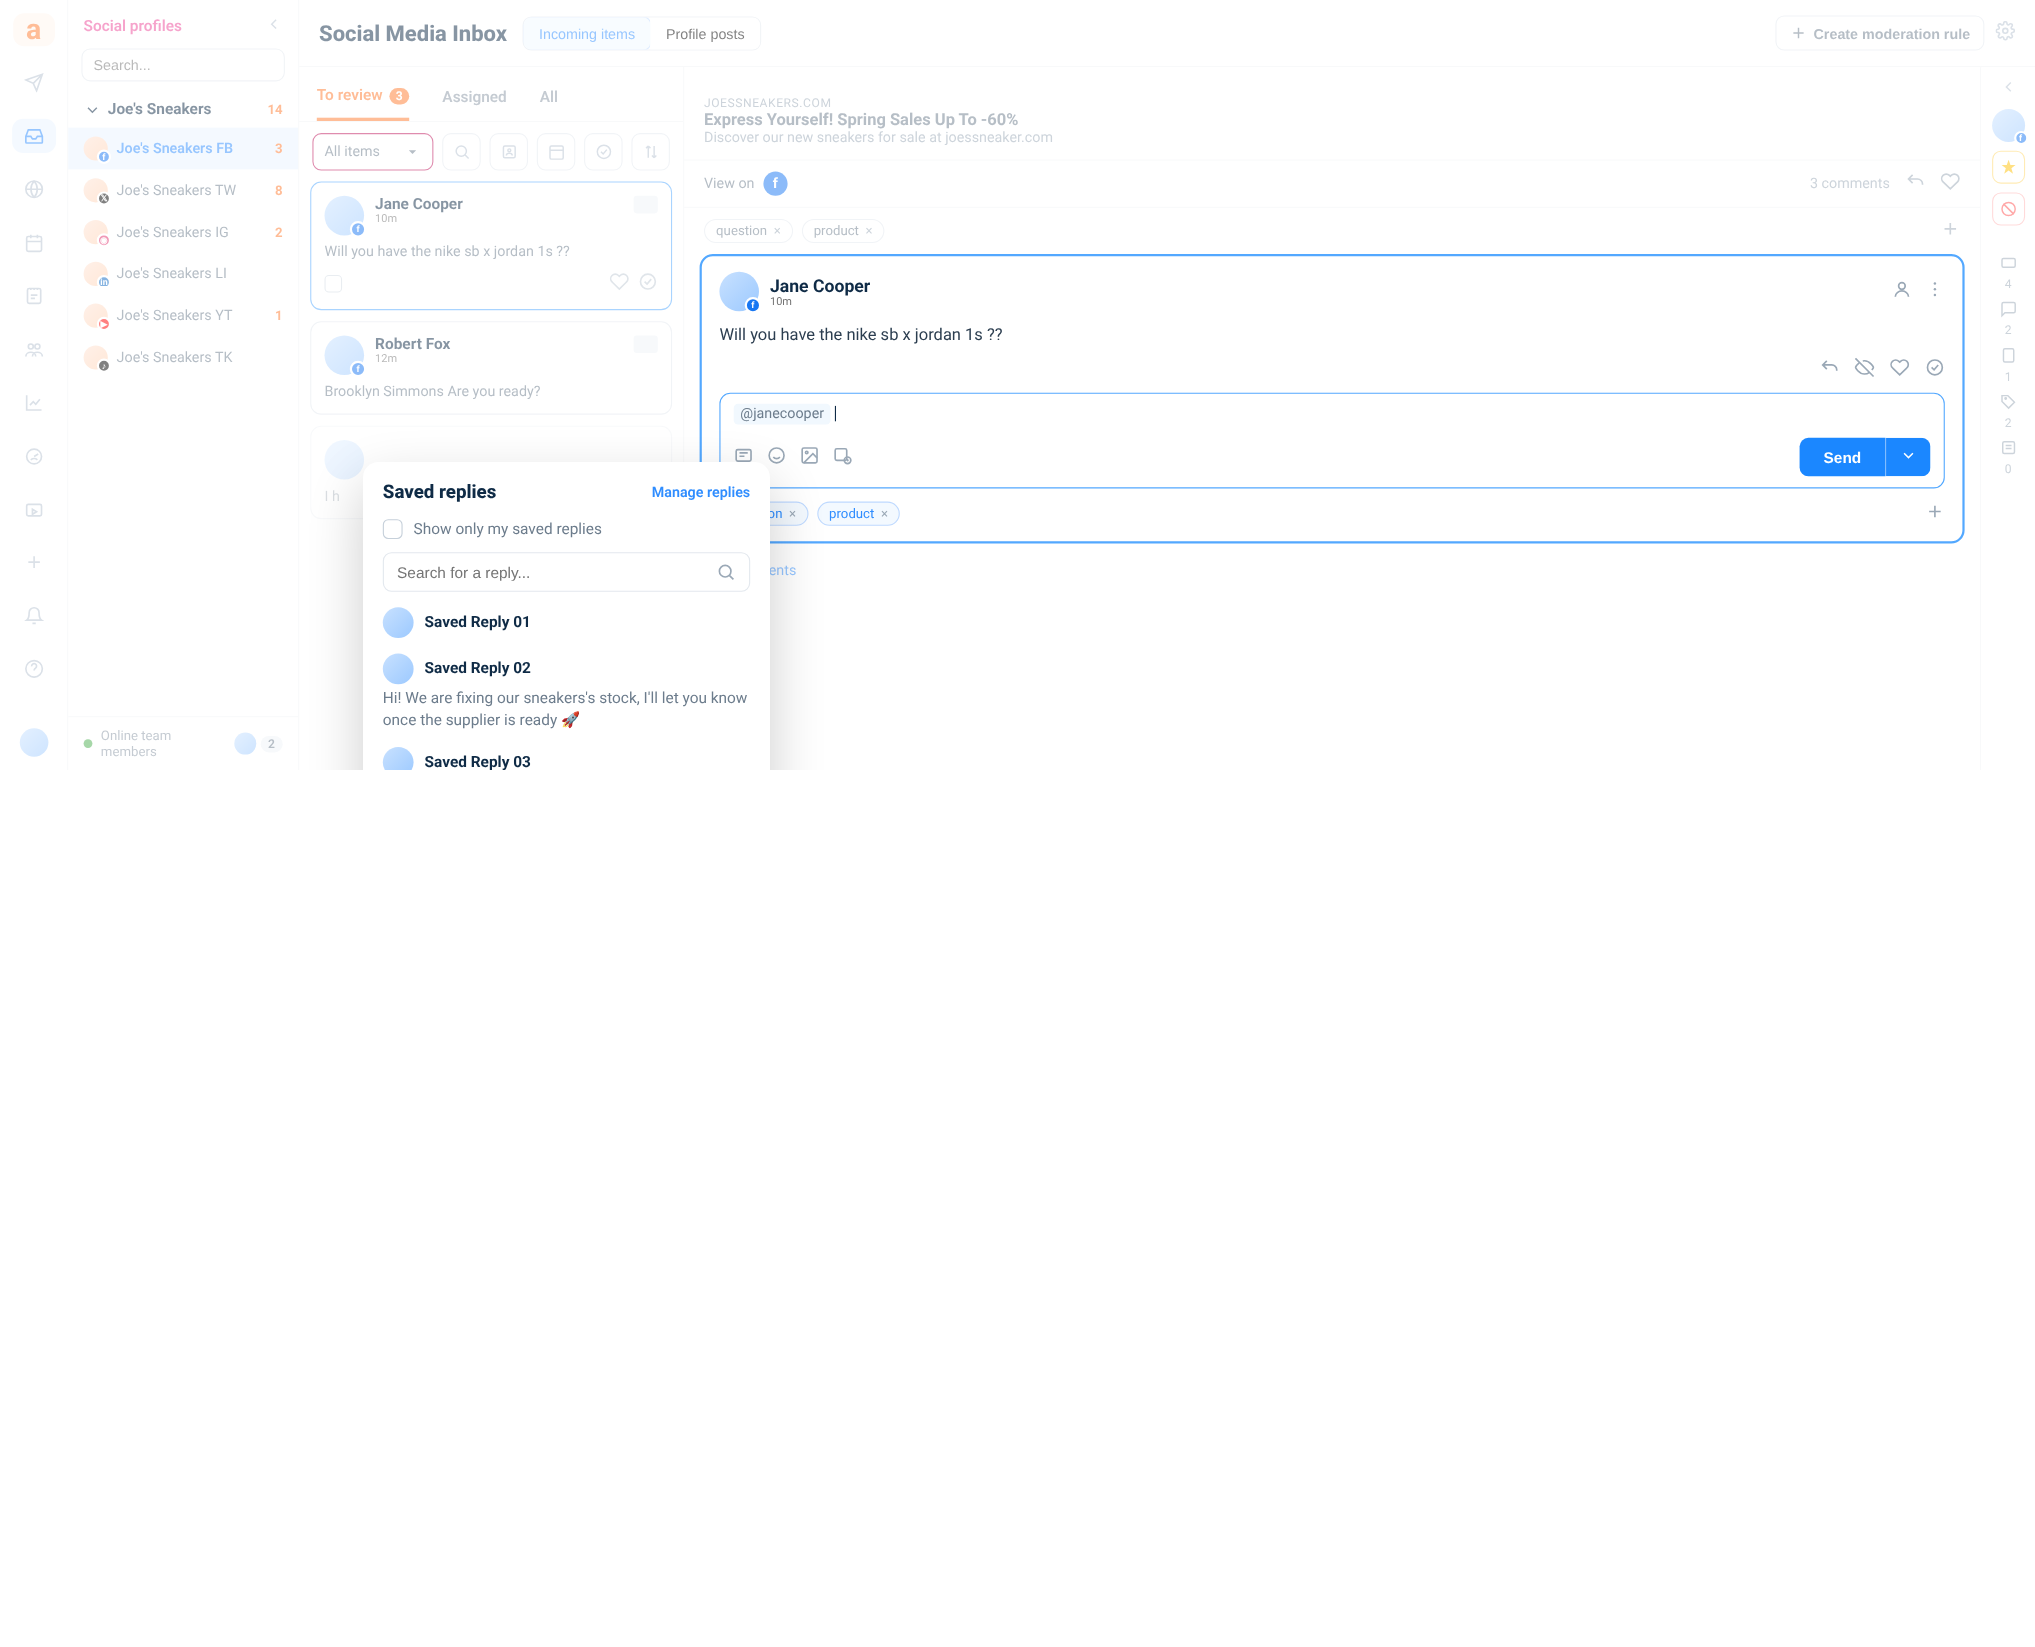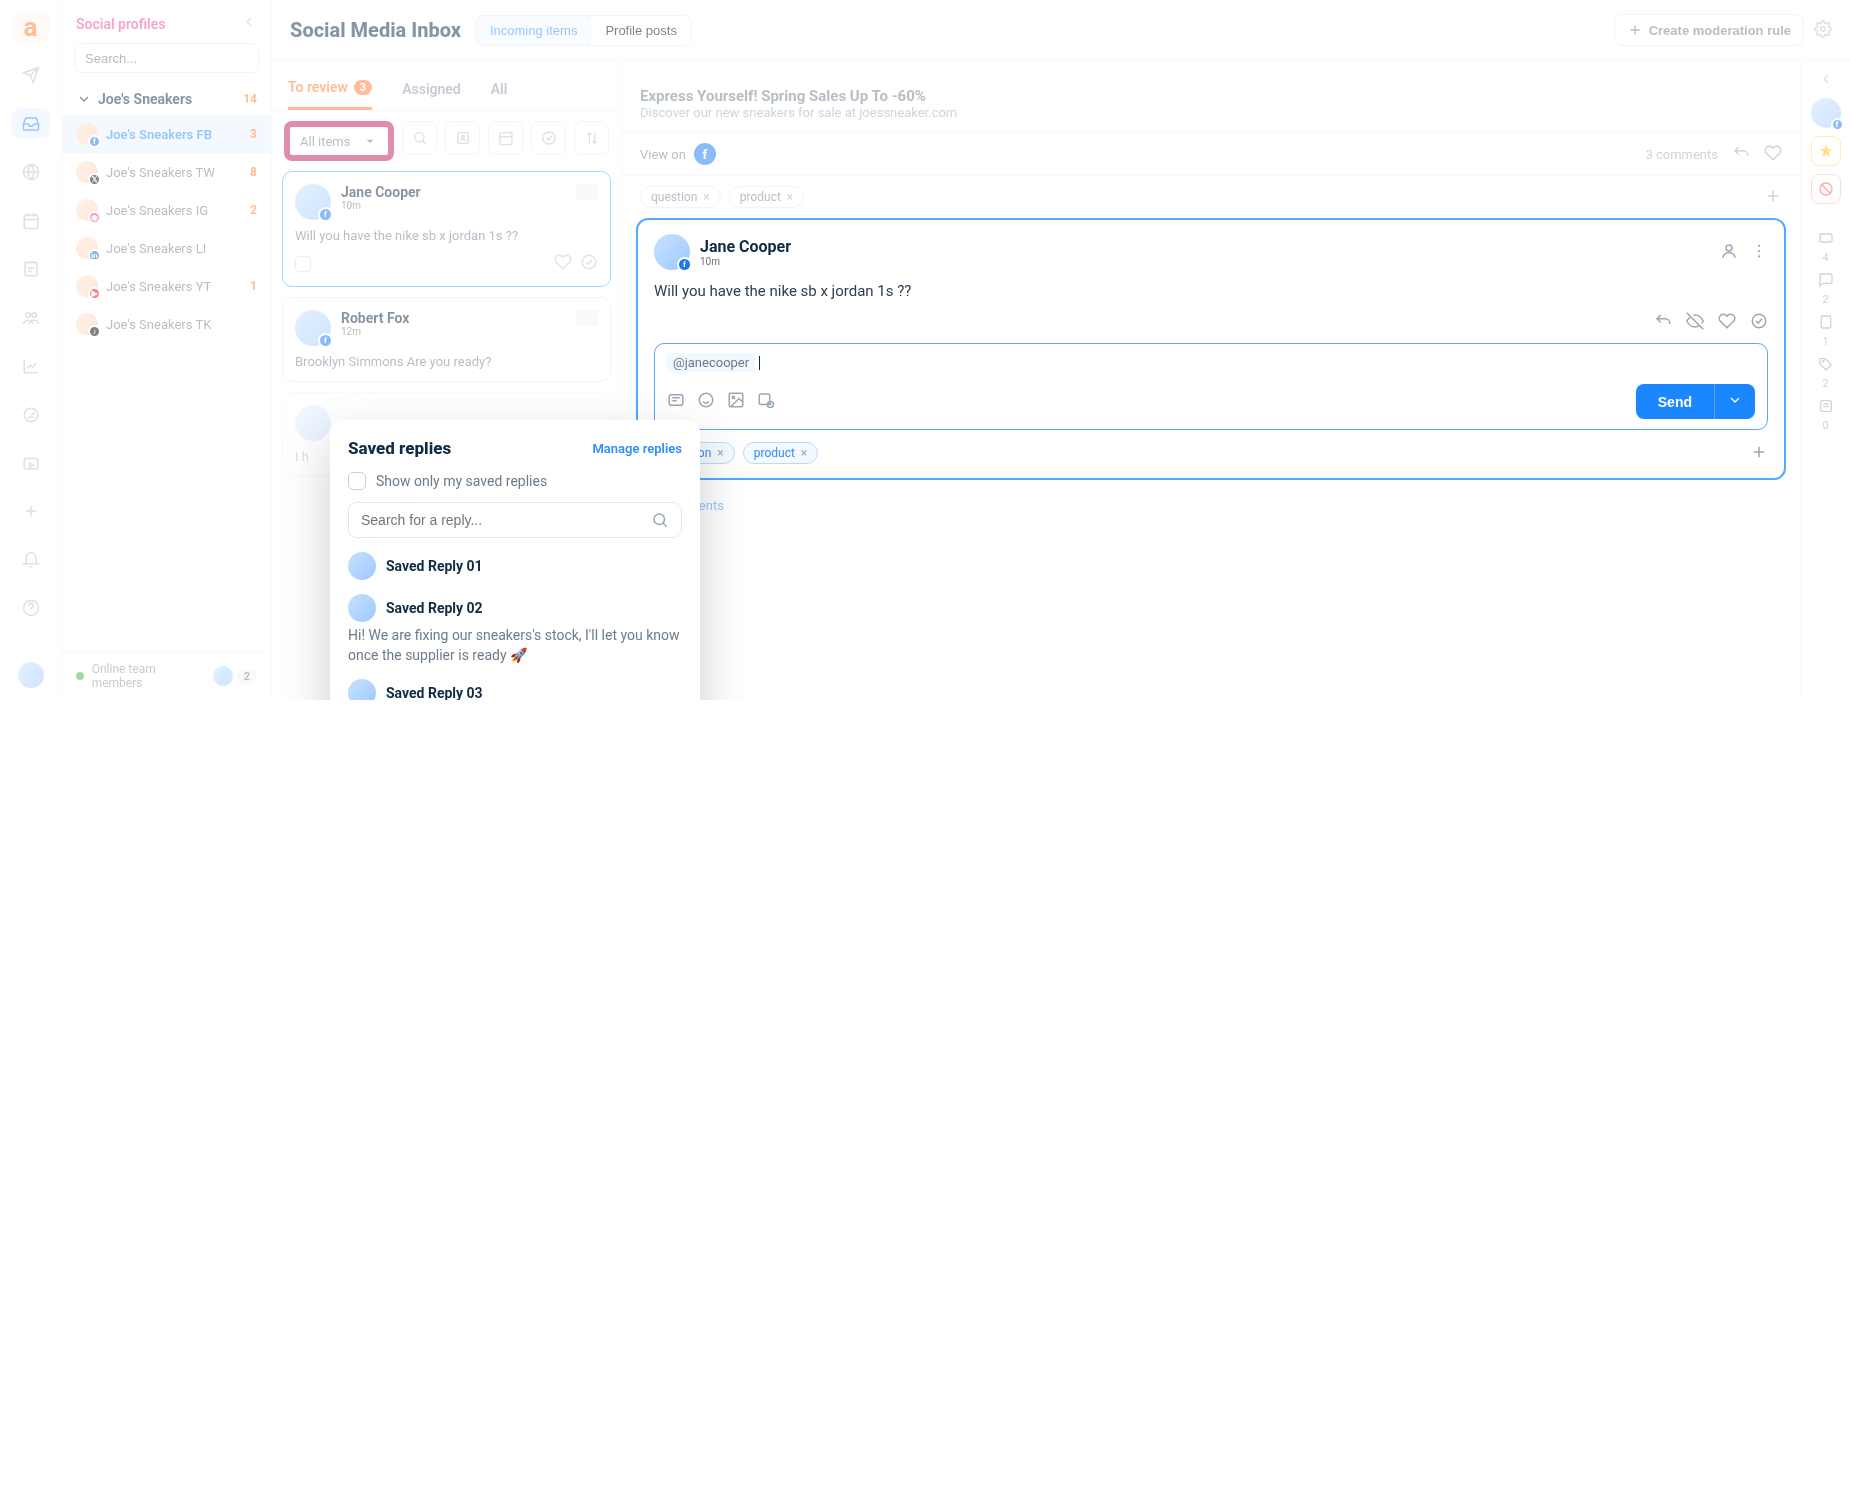--- a/index.html
+++ b/index.html
@@ -110,21 +110,21 @@
     .btn-outline{display:flex;align-items:center;gap:6px;border:1px solid #e3e8ee;border-radius:8px;padding:7px 12px;color:#6c7c8c;background:#fff;cursor:pointer;font-size:13px;font-weight:600;}
     .gear{color:#b6c2d0;cursor:pointer;}
     .content-row{flex:1;display:flex;min-height:0;}
     
     .inbox{width:350px;border-right:1px solid #f1f3f5;display:flex;flex-direction:column;position:relative;}
     .tabs{display:flex;gap:30px;padding:10px 16px 0;border-bottom:1px solid #f1f3f5;}
     .tab{padding:8px 0 12px;color:#8a97a5;font-weight:600;font-size:14px;cursor:pointer;display:flex;align-items:center;gap:6px;}
     .tab.active{color:#ff7a2f;border-bottom:3px solid #ff7a2f;}
     .badge{background:#ff7a2f;color:#fff;border-radius:10px;font-size:11px;padding:1px 6px;font-weight:700;}
     .filters{display:flex;gap:8px;padding:10px 12px;}
-    .select{border:6px solid #be185d;border-radius:8px;padding:6px 10px;min-width:110px;display:flex;align-items:center;justify-content:space-between;color:#6c7c8c;font-size:13px;cursor:pointer;}
+    .select{border:1px solid #be185d;border-radius:8px;padding:6px 10px;min-width:110px;display:flex;align-items:center;justify-content:space-between;color:#6c7c8c;font-size:13px;cursor:pointer;}
     .ibox{width:36px;height:34px;border:1px solid #e3e8ee;border-radius:8px;display:flex;align-items:center;justify-content:center;color:#b6c2d0;cursor:pointer;}
     .msg-card{border:1px solid #e3e8ee;border-radius:10px;margin:0 10px 10px;padding:12px;cursor:pointer;}
     .msg-card.sel{border:1.5px solid #53a8ff;}
     .msg-head{display:flex;gap:10px;align-items:start;}
     .msg-avatar{width:36px;height:36px;border-radius:50%;background:linear-gradient(135deg,#c8e1ff,#9cc9ff);position:relative;flex-shrink:0;}
     .msg-avatar .net-badge{right:-2px;bottom:-2px;width:15px;height:15px;}
     .msg-name{font-weight:700;color:#0f2b46;font-size:14px;}
     .msg-time{font-size:10px;color:#737373;}
     .msg-body{color:#6c7c8c;font-size:13px;margin-top:8px;}
     .msg-foot{display:flex;align-items:center;gap:8px;margin-top:10px;}
@@ -466,20 +466,21 @@
           <div class="msg-body">I h</div>
         </div>
       </div>
 
       <div class="detail">
         <div class="promo" style="flex-direction:column;">
           <div class="promo-img" style="height:50px;">
               <div class="shoe"></div>
             </div>
           <div class="promo-text">
+            <div class="promo-domain">JOESSNEAKERS.COM</div>
             <div class="promo-title">Express Yourself! Spring Sales Up To -60%</div>
             <div class="promo-sub">Discover our new sneakers for sale at joessneaker.com</div>
           </div>
         </div>
         <div class="viewon">
           <span>View on</span>
           <span style="width:22px;height:22px;border-radius:50%;background:#1877f2;color:#fff;display:flex;align-items:center;justify-content:center;font-weight:700;">f</span>
           <div class="right">
             <span>3 comments</span>
             <span><svg viewBox="0 0 24 24" fill="none" stroke="currentColor" stroke-width="2">

